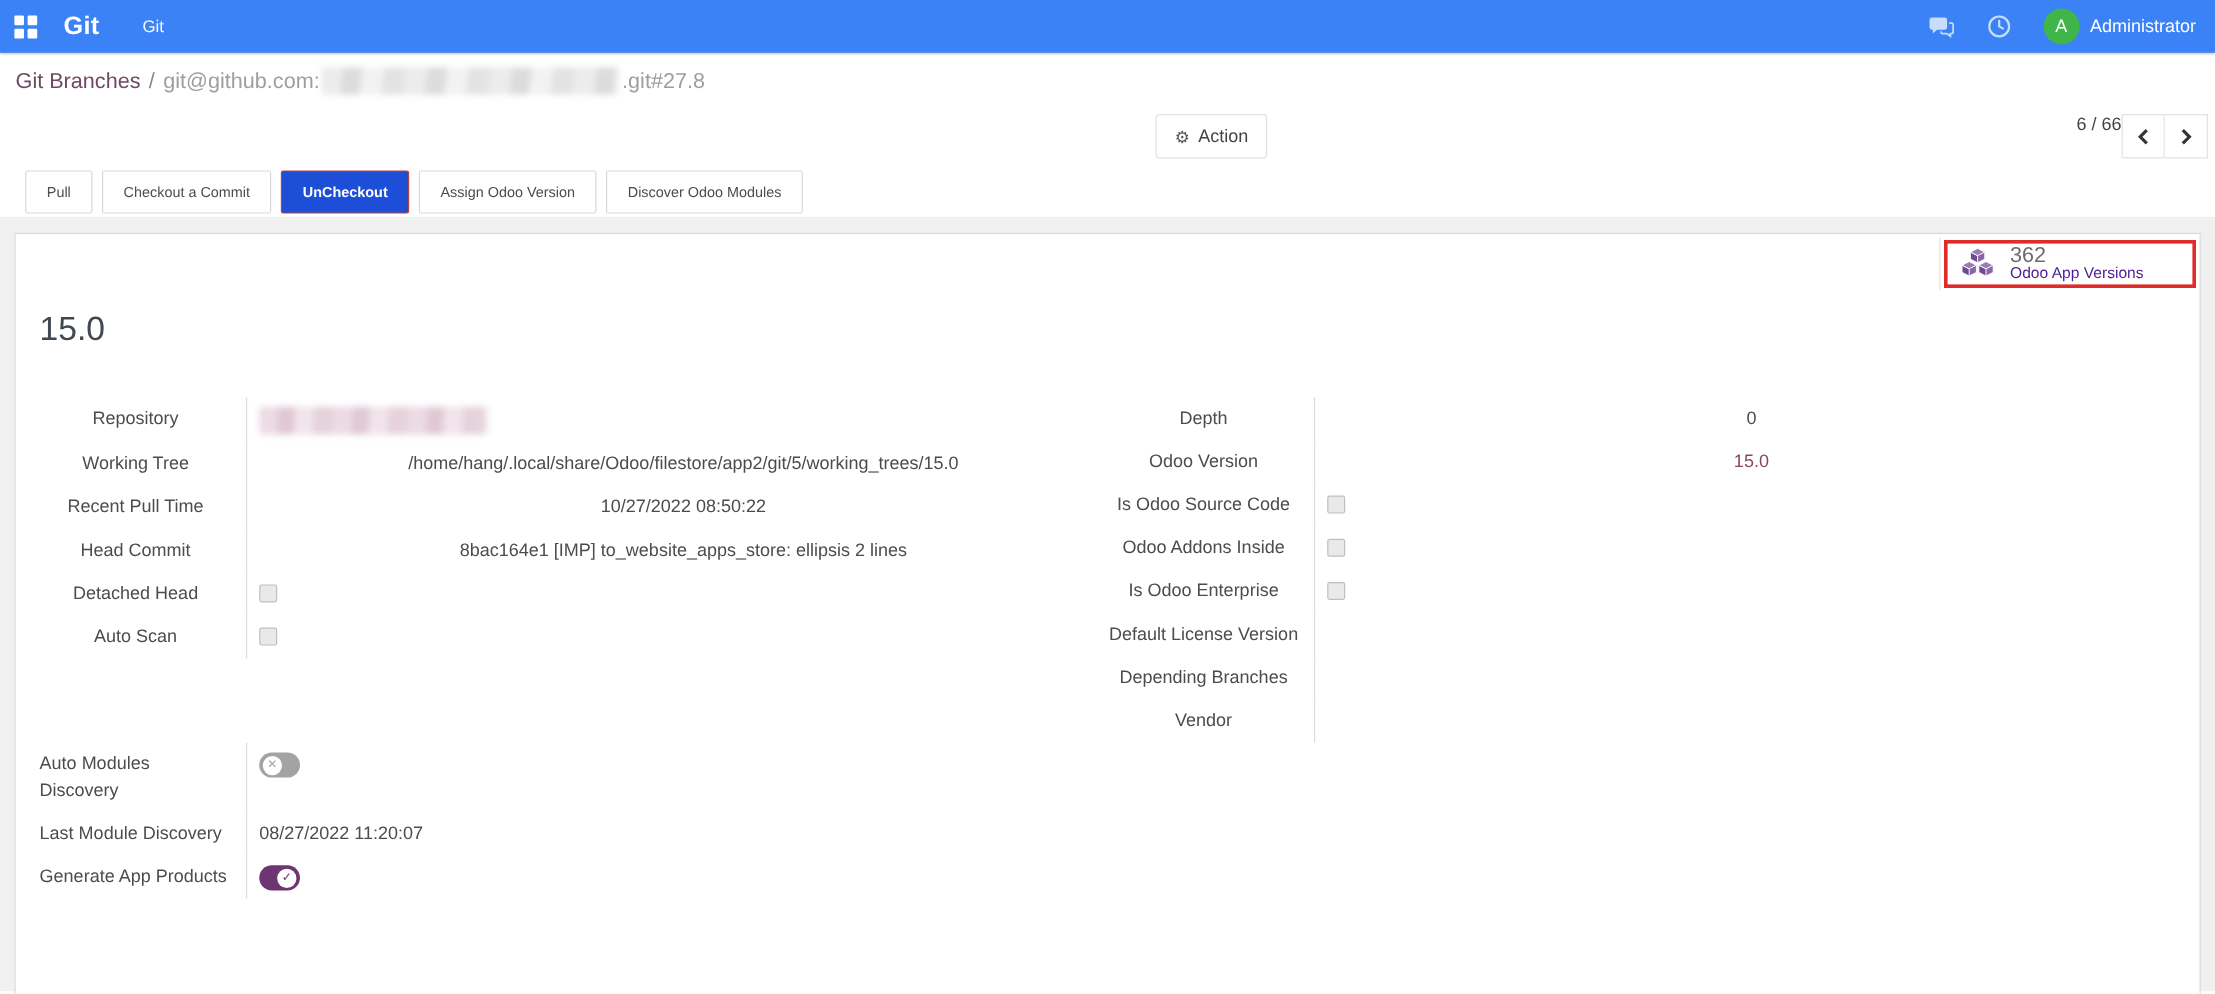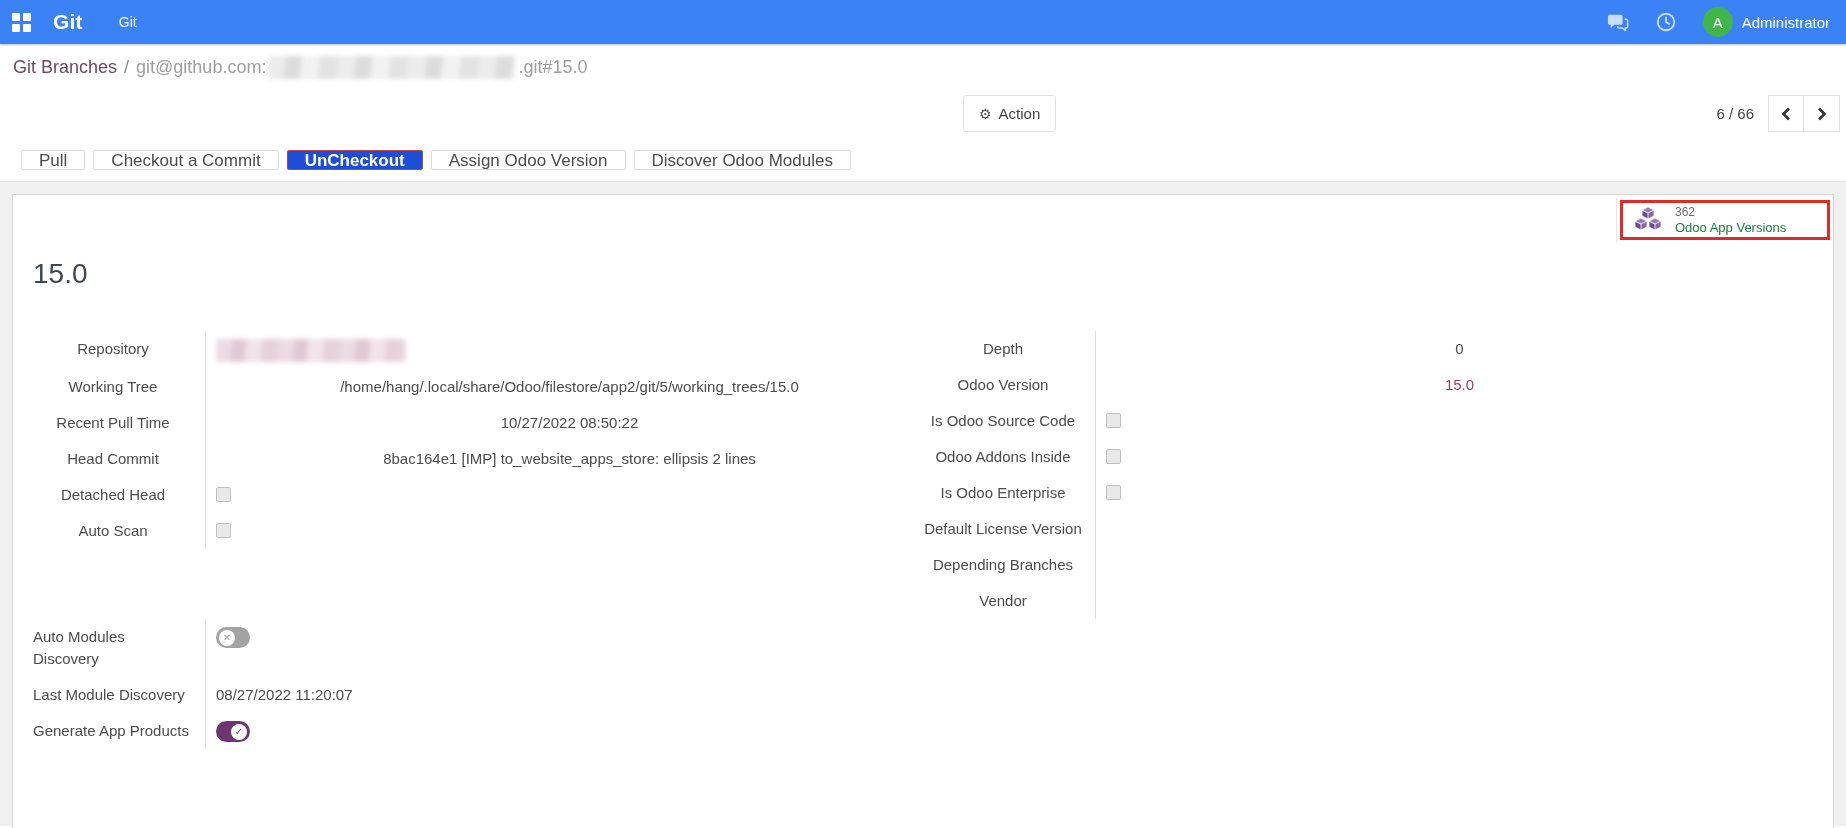--- a/index.html
+++ b/index.html
@@ -28,47 +28,47 @@
   .bc-sep { color:#888; margin:0 7px; }
   .bc-current { color:#9e9e9e; display:flex; align-items:center; }
   .bc-redacted { display:inline-block; width:248px; height:23px; margin:0 2px; border-radius:2px;
     background:repeating-linear-gradient(97deg,#ececec 0 18px,#dcdcdc 18px 34px,#f2f2f2 34px 52px,#e3e3e3 52px 70px);
     filter:blur(2.5px); }
   .cp-row2 { height:48px; position:relative; }
   .action-btn { position:absolute; left:963px; top:5px; height:37px; padding:0 15px;
     background:#fff; border:1px solid #e2e2e2; border-radius:3px; font-size:15px; color:#444;
     display:flex; align-items:center; gap:7px; cursor:pointer; font-family:inherit; }
   .gear { font-size:14px; color:#555; line-height:1; }
-  .pager { position:absolute; right:6px; top:5px; display:flex; align-items:center; gap:14px; }
+  .pager { position:absolute; right:6px; top:5px; display:flex; }
   .pager-value { font-size:15px; color:#444; }
   .pager-btns { display:flex; }
   .pager-btn { width:36px; height:37px; background:#fff; border:1px solid #e2e2e2;
     display:flex; align-items:center; justify-content:center; cursor:pointer; }
   .pager-btn + .pager-btn { border-left:none; }
 
   
   .statusbar { height:44px; background:#fff; border-bottom:1px solid #e8e8e8;
     display:flex; align-items:center; gap:8px; padding-left:21px; }
-  .sb-btn { height:20px; padding:0 17px; font-size:17px; color:#4c4c4c; background:#fff;
+  .sb-btn { height:36px; padding:0 17px; font-size:12px; color:#4c4c4c; background:#fff;
     border:1px solid #d9d9d9; border-radius:2px; cursor:pointer; font-family:inherit; white-space:nowrap; }
   .sb-btn.danger { background:#1d4ed8; border-color:#b8443c; color:#fff;font-weight:bold; }
 
   
   .content { background:#f0f0f0; height:644px; padding:12px 12px 0 12px; }
   .sheet { position:relative; background:#fff; border:1px solid #d8d8d8; height:700px;
     padding:20px 20px; }
 
   
   .stat-wrap { position:absolute; top:2px; right:3px; height:46px; display:flex; align-items:center; }
   .stat-divider { width:1px; height:44px; background:#e3e3e3; margin-right:3px; }
   .stat-btn { width:210px; height:40px; border:3px solid #e02b2b; background:#fff;
     display:flex; align-items:center; gap:12px; padding-left:10px; cursor:pointer; }
   .stat-texts { display:flex; flex-direction:column; line-height:15px; }
-  .stat-value { font-size:12px; color:#6b6b6b; }
-  .stat-label { font-size:13px; color:#15803d; }
+  .stat-value { font-size:18px; color:#6b6b6b; }
+  .stat-label { font-size:13px; color:#4c1d95; }
 
   .sheet-title { margin-top:42px; margin-left:0; font-size:28px; line-height:34px;
     color:#404852; font-weight:500; }
 
   
   .groups-top { display:flex; margin-top:40px;text-align:center; }
   .group { width:50%; }
   .groups-bottom { display:flex; }
   .frow { display:flex; min-height:36px; }
   .flabel { width:173px; flex:0 0 173px; border-right:1px solid #ddd; padding:7px 12px 7px 0;
@@ -118,21 +118,21 @@
   </div>
 </div>
 
 <div class="cp">
   <div class="cp-row1">
     <span class="bc-parent">Git Branches</span>
     <span class="bc-sep">/</span>
     <span class="bc-current">
       <span>git@github.com:</span>
       <span class="bc-redacted"></span>
-      <span>.git#15.0</span>
+      <span>.git#27.8</span>
     </span>
   </div>
   <div class="cp-row2">
     <button class="action-btn">
       <span class="gear">⚙</span>
       <span>Action</span>
     </button>
     <div class="pager">
       <span class="pager-value">6 / 66</span>
       <div class="pager-btns">

